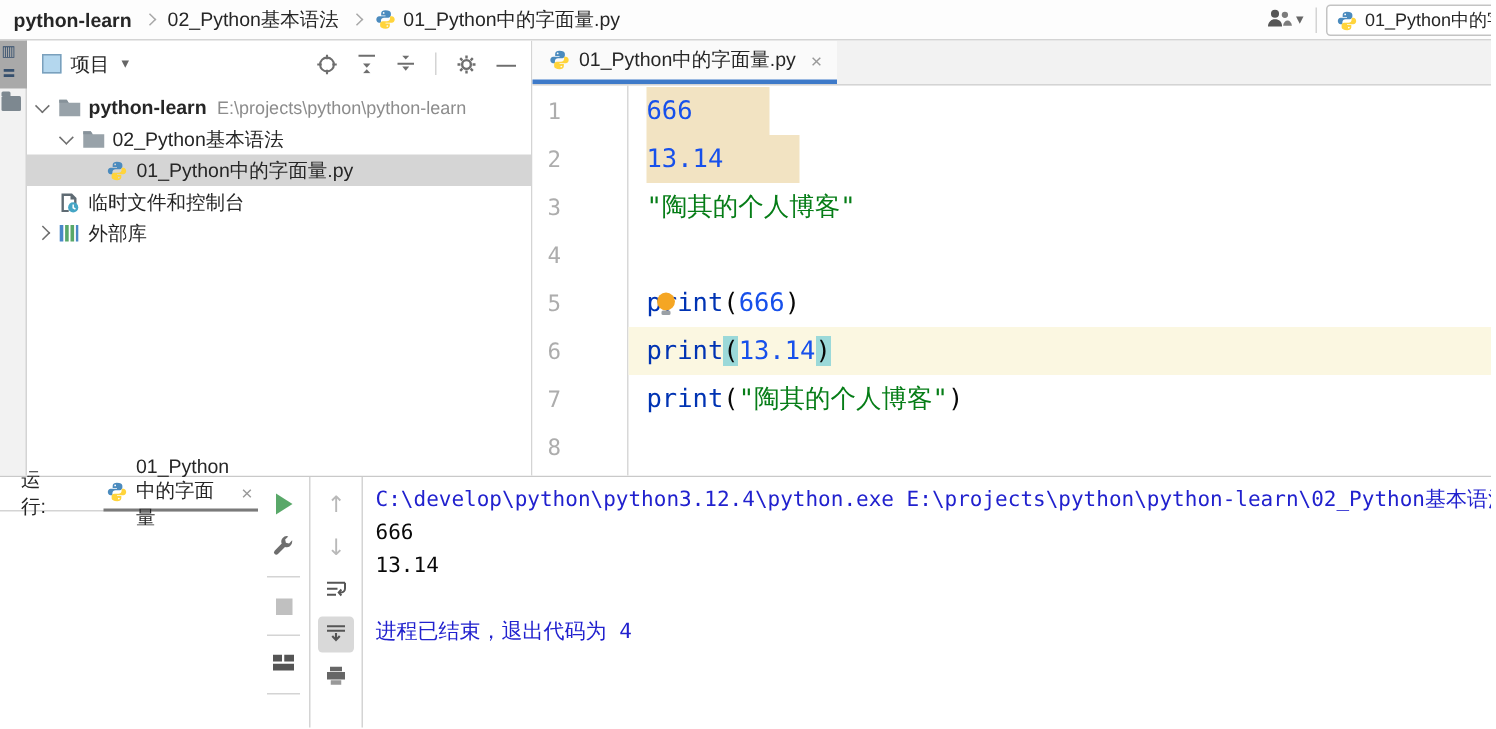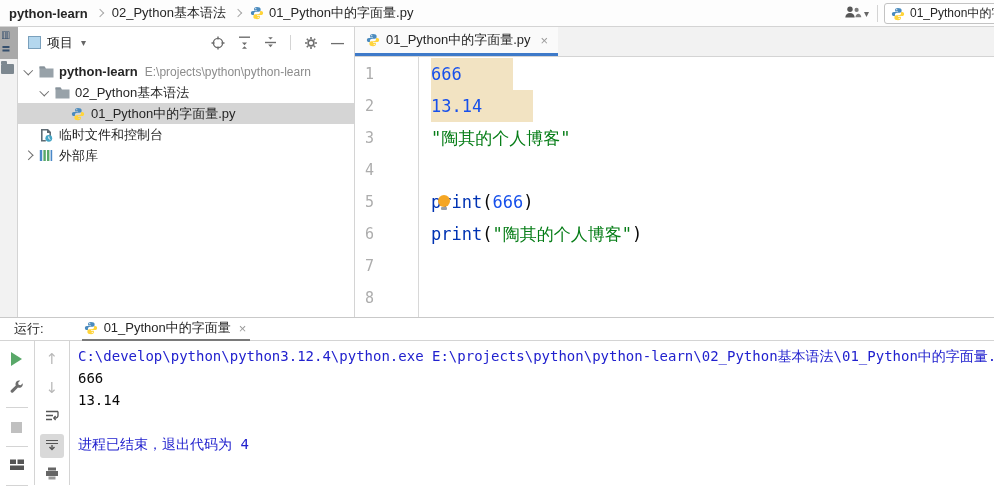--- a/index.html
+++ b/index.html
@@ -61,21 +61,21 @@
   .c-kw { color:#0033b3; }
   .c-num { color:#1750eb; }
   .c-str { color:#067d17; }
   .c-pl { color:#080808; }
   .chg { background:#f2e3c2; display:inline-block; height:32px; line-height:32px; padding-right:3em; }
   .match { background:#9bd9d9; }
   .bulb { position:absolute; left:19px; top:9px; width:12px; height:12px; background:#f5a623; border-radius:50%; z-index:2; }
   .bulb::after { content:""; position:absolute; left:3px; bottom:-3px; width:6px; height:3px; background:#9aa0a6; border-radius:1px; }
 
   
-  .runpanel { height:168px; border-top:1px solid #c9c9c9; display:flex; flex-direction:column; }
+  .runpanel { height:168px; border-top:1px solid #c9c9c9; display:flex; flex-direction:row; }
   .run-header { height:23px; display:flex; align-items:center; border-bottom:1px solid #d4d4d4; padding-left:14px; gap:8px; background:#fff; }
   .run-label { font-size:13px; color:#262626; }
   .run-tab { display:flex; align-items:center; gap:6px; font-size:13px; border-bottom:2px solid #7a7a7a; padding:2px 4px 2px 2px; margin-left:30px; height:23px; cursor:pointer; }
   .run-tab .tab-close { margin-left:2px; }
   .run-body { flex:1; display:flex; min-height:0; }
   .run-toolbar { width:70px; display:flex; border-right:1px solid #d4d4d4; }
   .rt-col { width:35px; display:flex; flex-direction:column; align-items:center; padding-top:6px; }
   .rt-col.left { border-right:1px solid #d4d4d4; }
   .rt-btn { background:none; border:none; width:24px; height:24px; display:flex; align-items:center; justify-content:center; margin-bottom:5px; cursor:pointer; border-radius:3px; flex:none; }
   .rt-btn.selected { background:#d9d9d9; }
@@ -266,20 +266,21 @@
             <div class="gut-num">6</div>
             <div class="gut-num">7</div>
             <div class="gut-num">8</div>
           </div>
         <div class="code" id="code">
             <div class="cl"><span class="c-num chg">666</span></div>
             <div class="cl"><span class="c-num chg">13.14</span></div>
             <div class="cl"><span class="c-str">"陶其的个人博客"</span></div>
             <div class="cl"></div>
             <div class="cl"><span class="c-kw">print</span><span class="c-pl">(</span><span class="c-num">666</span><span class="c-pl">)</span><span class="bulb"></span></div>
+            <div class="cl caret"><span class="c-kw">print</span><span class="c-pl match">(</span><span class="c-num">13.14</span><span class="c-pl match">)</span></div>
             <div class="cl"><span class="c-kw">print</span><span class="c-pl">(</span><span class="c-str">"陶其的个人博客"</span><span class="c-pl">)</span></div>
             <div class="cl"></div>
           </div>
       </div>
     </div>
   </div>
 
   <div class="runpanel">
     <div class="run-header">
       <span class="run-label">运行:</span>

